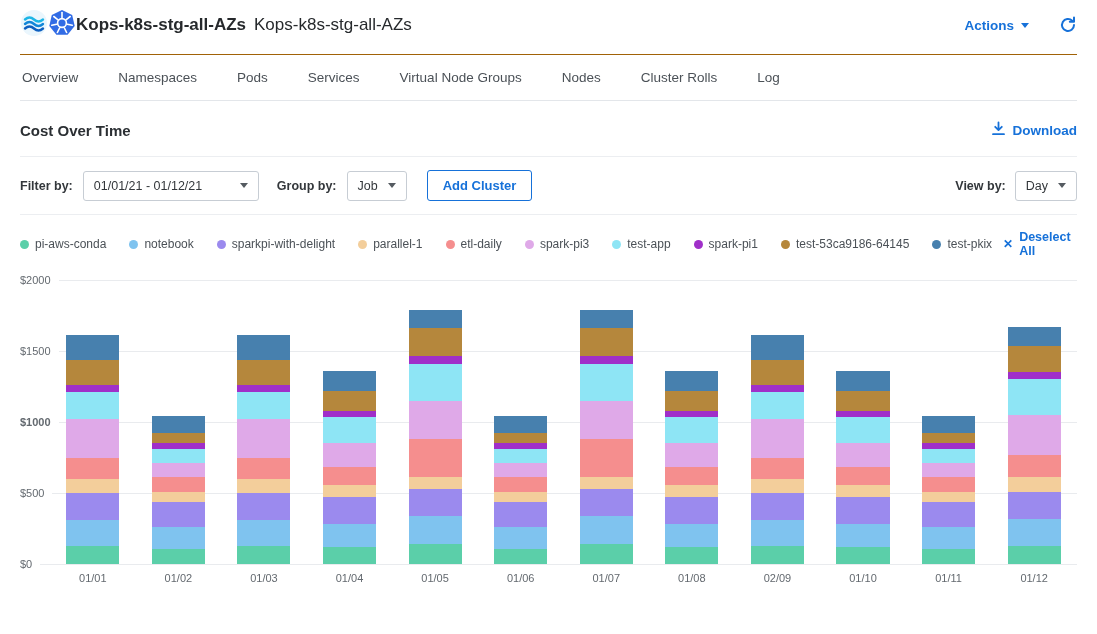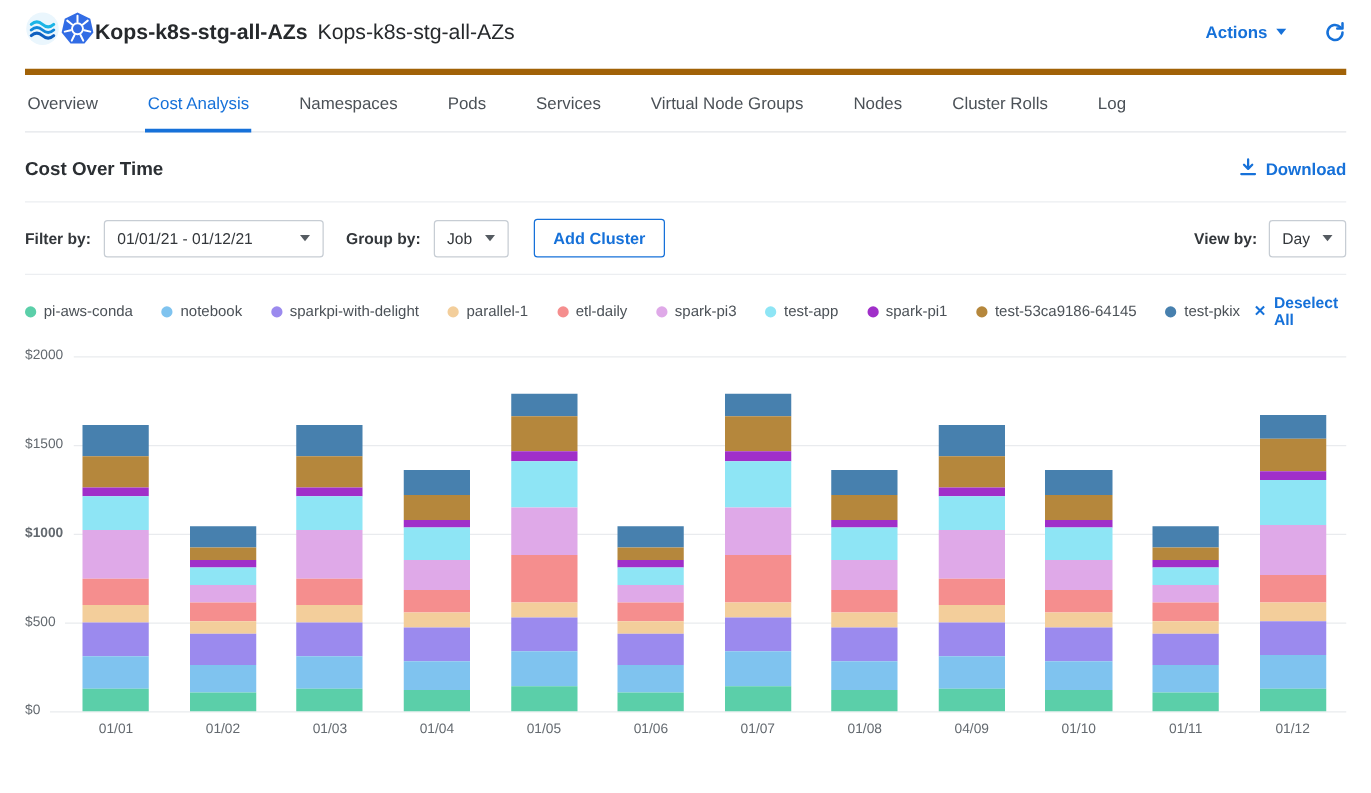--- a/index.html
+++ b/index.html
@@ -11,21 +11,21 @@
     overflow: hidden;
   }
   .page { padding: 0 20px; }
 
   
   .breadcrumb-row { padding-top: 10px; font-size: 13px; display: flex; gap: 5px; align-items: center; }
   .breadcrumb-link { color: #1671d9; cursor: pointer; text-decoration: none; }
   .breadcrumb-sep { color: #5a6066; }
 
   
-  .title-row { display: flex; align-items: center; gap: 0; padding: 9px 0 13px; border-bottom: 5px solid #a16207; }
+  .title-row { display: flex; align-items: center; gap: 0; padding: 9px 0 13px; border-bottom: 1px solid #a16207; }
   .title-row h1 { font-size: 17px; font-weight: 400; color: #26292c; display: flex; gap: 8px; }
   .title-bold { font-weight: 700; }
   .title-actions { margin-left: auto; display: flex; align-items: center; gap: 30px; }
   .actions-btn { display: flex; align-items: center; gap: 7px; color: #1671d9; font-size: 13.5px; font-weight: 700; background: none; border: none; cursor: pointer; font-family: inherit; }
   .caret { width: 0; height: 0; border-left: 4px solid transparent; border-right: 4px solid transparent; border-top: 5px solid currentColor; display: inline-block; }
   .refresh-btn { background: none; border: none; cursor: pointer; display: flex; }
 
   
   .tabs { display: flex; gap: 36px; border-bottom: 1px solid #e3e6ea; }
   .tab { padding: 15px 2px 13px; font-size: 13.5px; color: #4b5157; cursor: pointer; border-bottom: 3px solid transparent; margin-bottom: -1px; white-space: nowrap; }
@@ -110,21 +110,20 @@
         <svg width="18" height="18" viewBox="0 0 18 18">
           <path d="M15 9a6 6 0 1 1-1.8-4.3" fill="none" stroke="#1671d9" stroke-width="2" stroke-linecap="round"></path>
           <path d="M15 1.5v4.2h-4.2" fill="none" stroke="#1671d9" stroke-width="2" stroke-linecap="round" stroke-linejoin="round"></path>
         </svg>
       </button>
     </div>
   </div>
 
   <div class="tabs">
       <div class="tab">Overview</div>
-      <div class="tab active">Cost Analysis</div>
       <div class="tab">Namespaces</div>
       <div class="tab">Pods</div>
       <div class="tab">Services</div>
       <div class="tab">Virtual Node Groups</div>
       <div class="tab">Nodes</div>
       <div class="tab">Cluster Rolls</div>
       <div class="tab">Log</div>
     </div>
 
   <div class="section-header">
@@ -395,20 +394,20 @@
       </div>
     <div class="xlabels">
         <div class="xtick">01/01</div>
         <div class="xtick">01/02</div>
         <div class="xtick">01/03</div>
         <div class="xtick">01/04</div>
         <div class="xtick">01/05</div>
         <div class="xtick">01/06</div>
         <div class="xtick">01/07</div>
         <div class="xtick">01/08</div>
-        <div class="xtick">04/09</div>
+        <div class="xtick">02/09</div>
         <div class="xtick">01/10</div>
         <div class="xtick">01/11</div>
         <div class="xtick">01/12</div>
       </div>
   </div>
 
 </div>
 
 </body></html>

